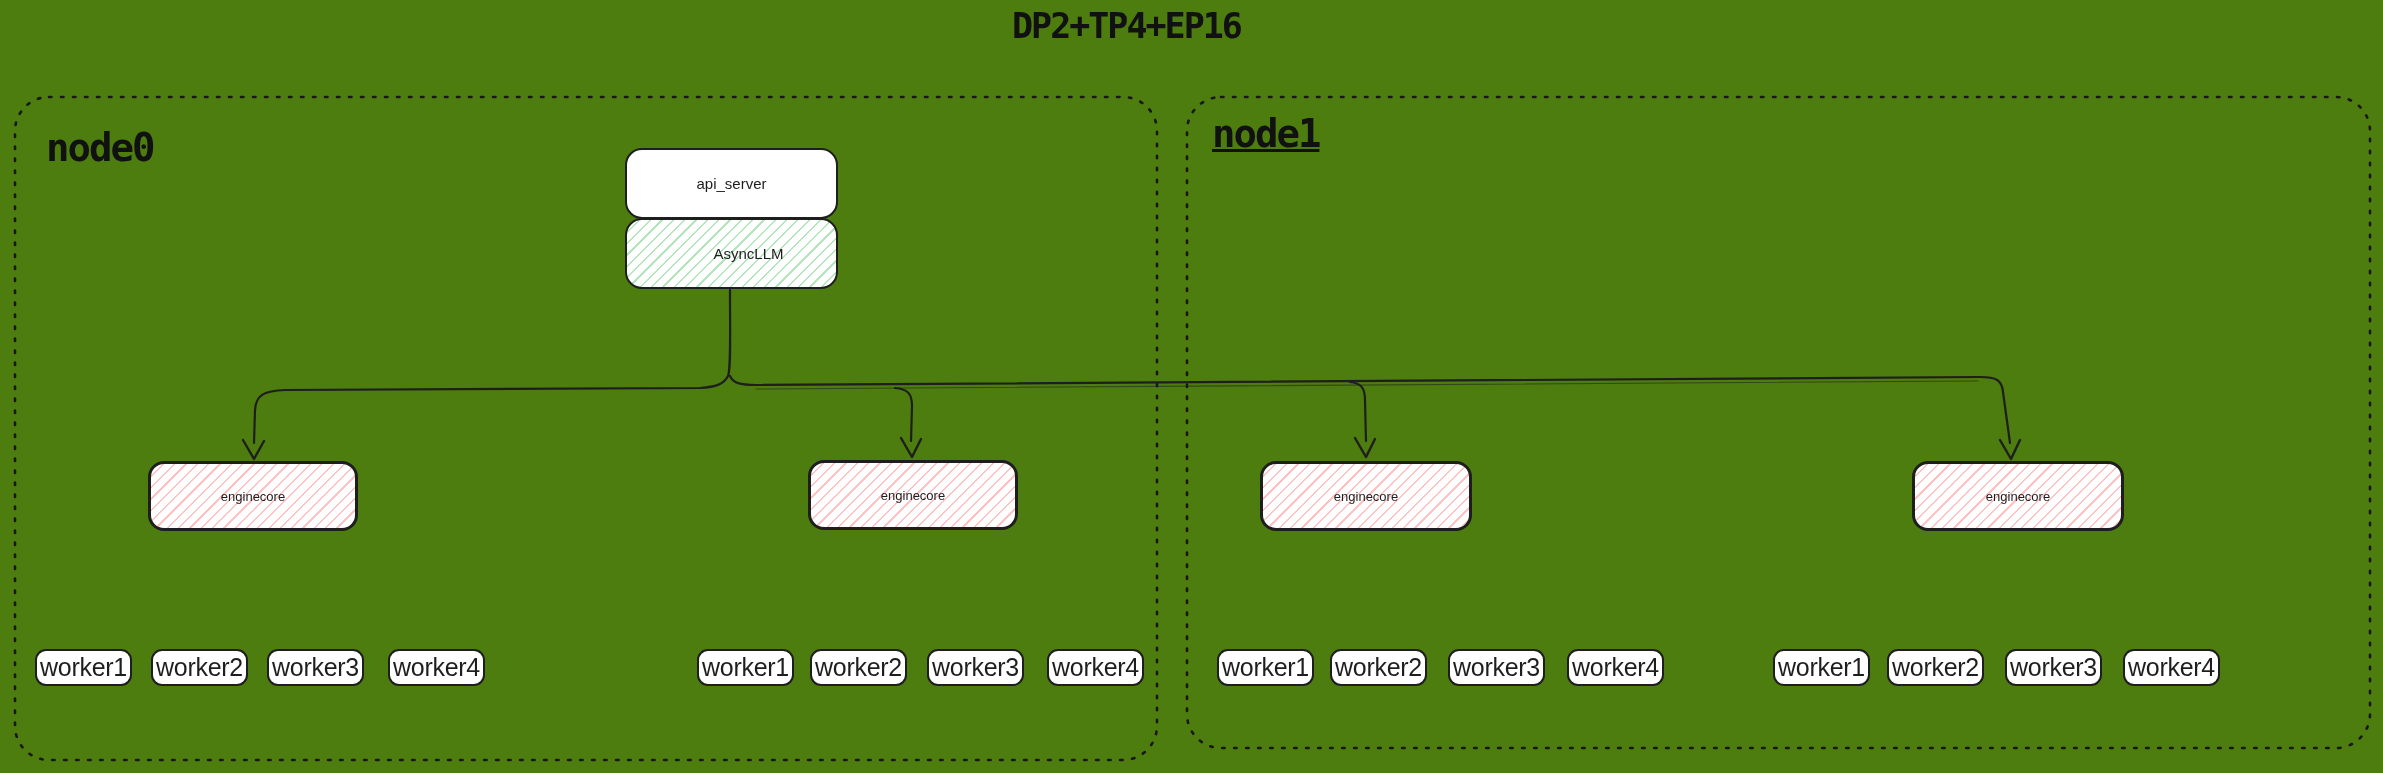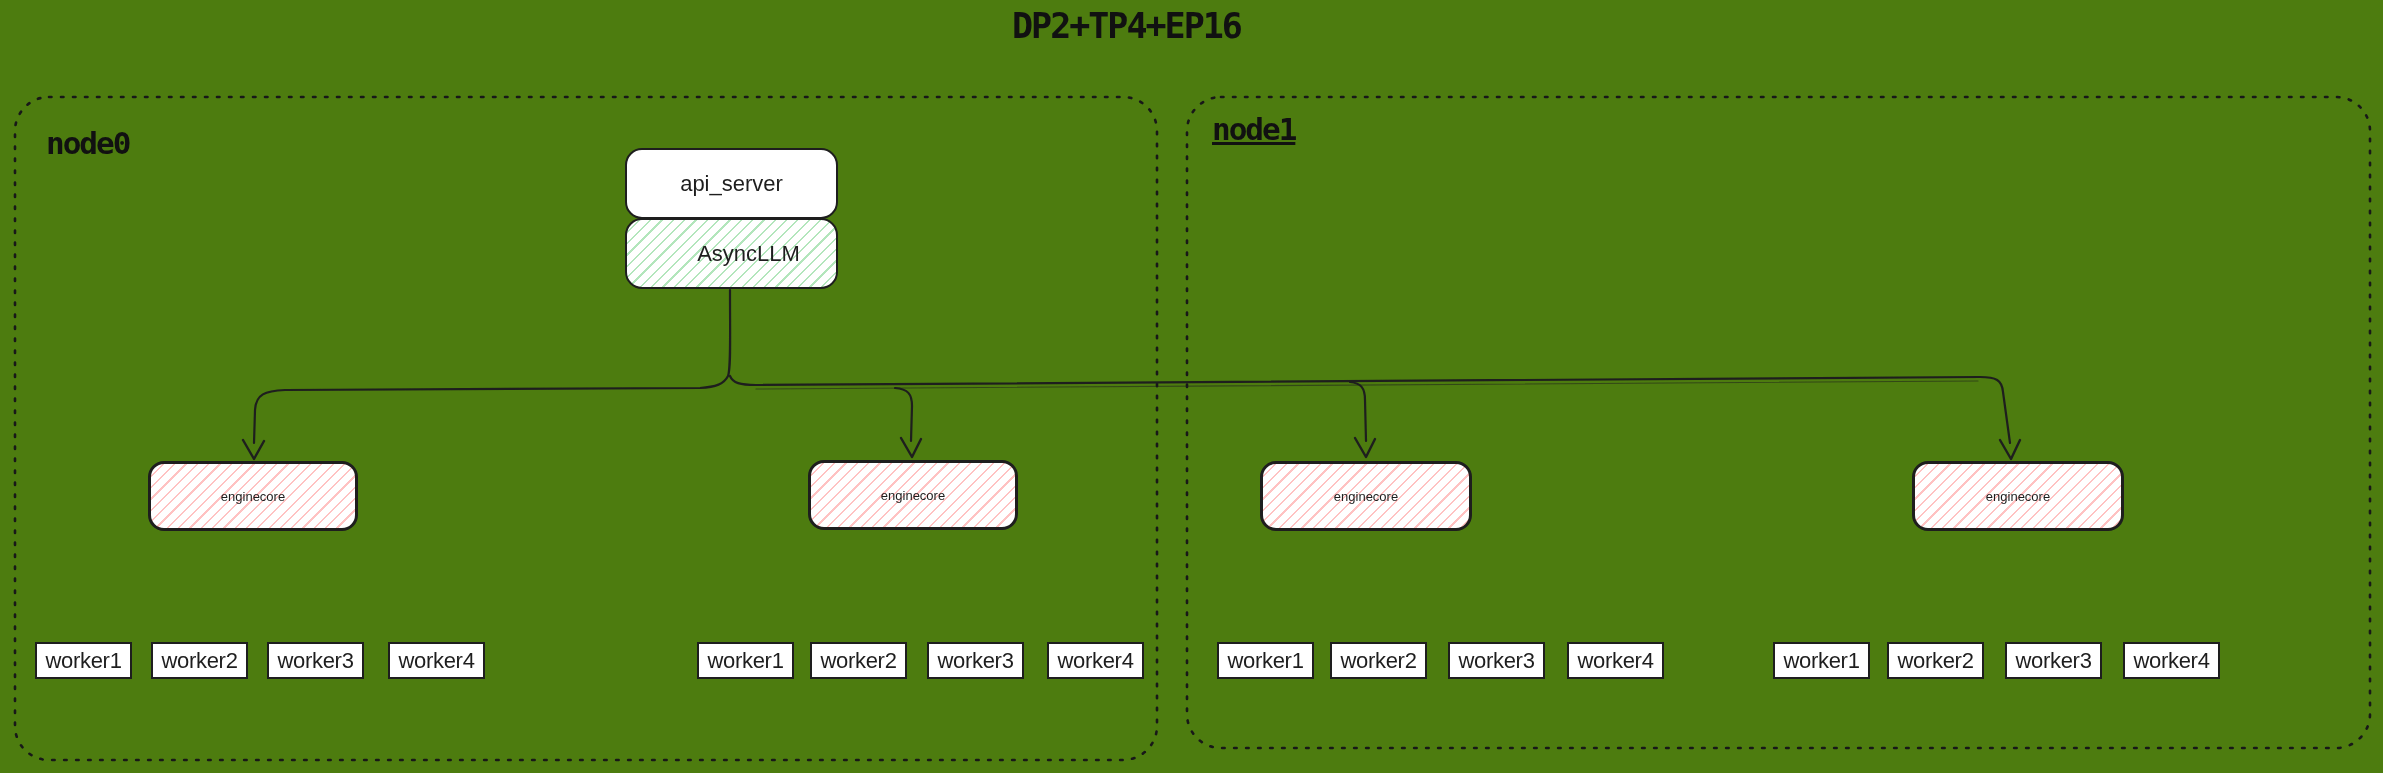--- a/index.html
+++ b/index.html
@@ -2,27 +2,27 @@
 <html><head>
 <meta charset="utf-8">
 <style>
   html,body{margin:0;padding:0;background:#ffffff;}
   .stage{position:relative;width:2383px;height:773px;background:#4d7c0f;overflow:hidden;
          font-family:"Liberation Sans",sans-serif;color:#1e1e1e;}
   .title{position:absolute;left:1012px;top:6px;
          font-family:"DejaVu Sans Mono",monospace;font-weight:bold;font-size:35px;
          letter-spacing:-2px;color:#111;white-space:nowrap;}
   .nodelabel{position:absolute;font-family:"DejaVu Sans Mono",monospace;font-weight:bold;
-         font-size:31px;letter-spacing:-2px;color:#111;white-space:nowrap;}
+         font-size:39px;letter-spacing:-2px;color:#111;white-space:nowrap;}
   .box{position:absolute;box-sizing:border-box;border:2.5px solid #1e1e1e;background:#ffffff;
        display:flex;align-items:center;justify-content:center;text-align:center;
        color:#1e1e1e;white-space:nowrap;}
-  .pill{border-radius:17px;font-size:22px;}
+  .pill{border-radius:17px;font-size:15px;}
   .engine{border-radius:16px;font-size:13px;border-width:3px;}
-  .worker{border-radius:0;border-width:2.4px;font-size:22px;letter-spacing:-0.3px;}
+  .worker{border-radius:11px;border-width:2.4px;font-size:25px;letter-spacing:-0.3px;margin-top:7px;}
   .hatch-green{background:
      repeating-linear-gradient(135deg, rgba(64,192,87,0.40) 0px, rgba(64,192,87,0.40) 1.6px,
         rgba(0,0,0,0) 1.6px, rgba(0,0,0,0) 8px), #ffffff; padding-left: 34px;}
   .hatch-pink{background:
      repeating-linear-gradient(135deg, rgba(255,95,95,0.38) 0px, rgba(255,95,95,0.38) 1.6px,
         rgba(0,0,0,0) 1.6px, rgba(0,0,0,0) 8px), #ffffff;}
   svg.overlay{position:absolute;left:0;top:0;width:2383px;height:773px;}
   svg .stroke{fill:none;stroke:#1e1e1e;stroke-width:2.2;stroke-linecap:round;stroke-linejoin:round;}
   svg .arrow{fill:none;stroke:#1e1e1e;stroke-width:2.4;stroke-linecap:round;stroke-linejoin:round;}
   svg .nodebox{fill:none;stroke:#181818;stroke-width:2.6;stroke-linecap:round;

